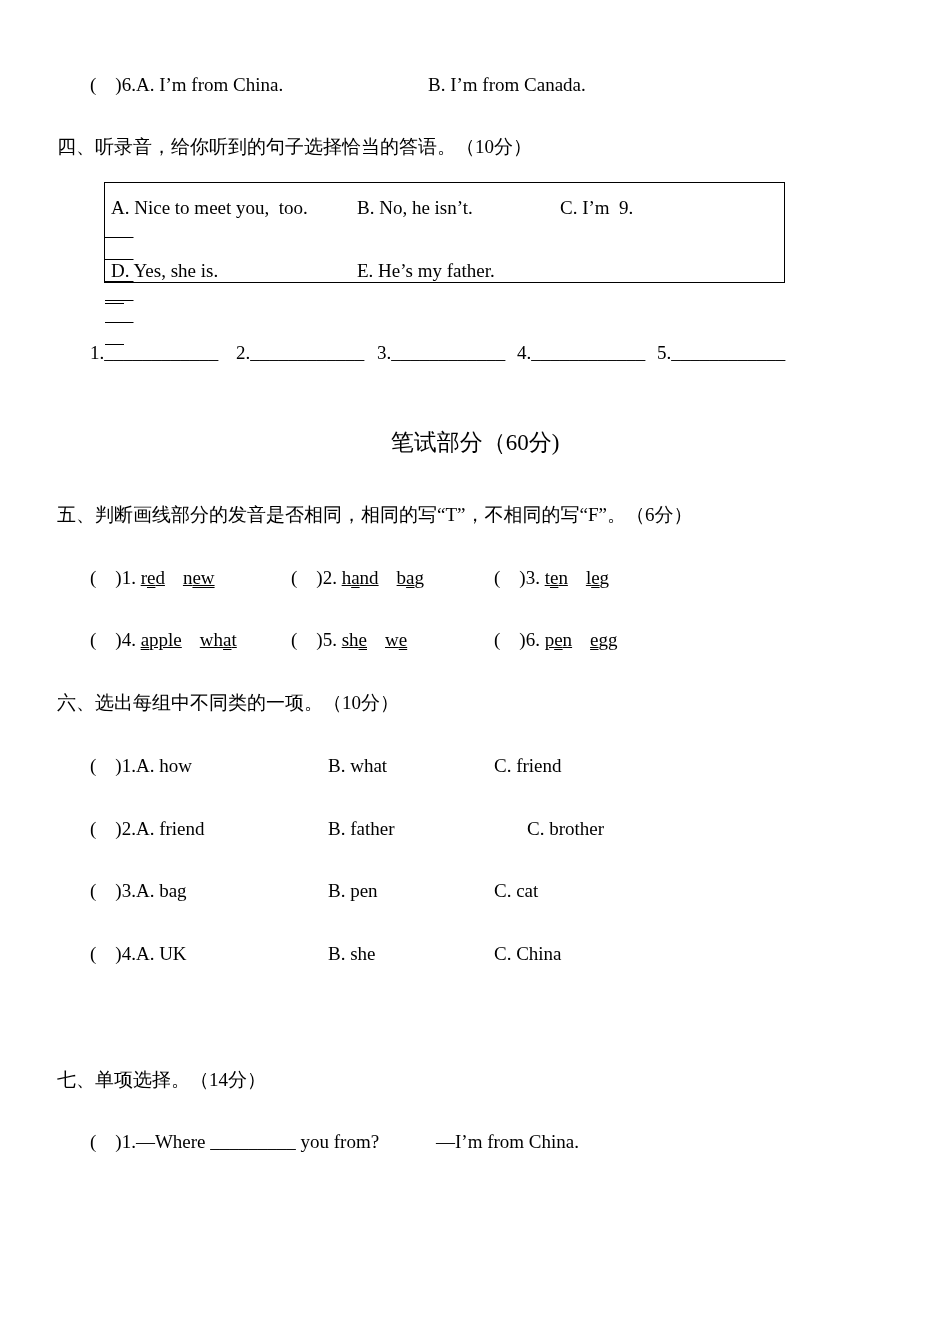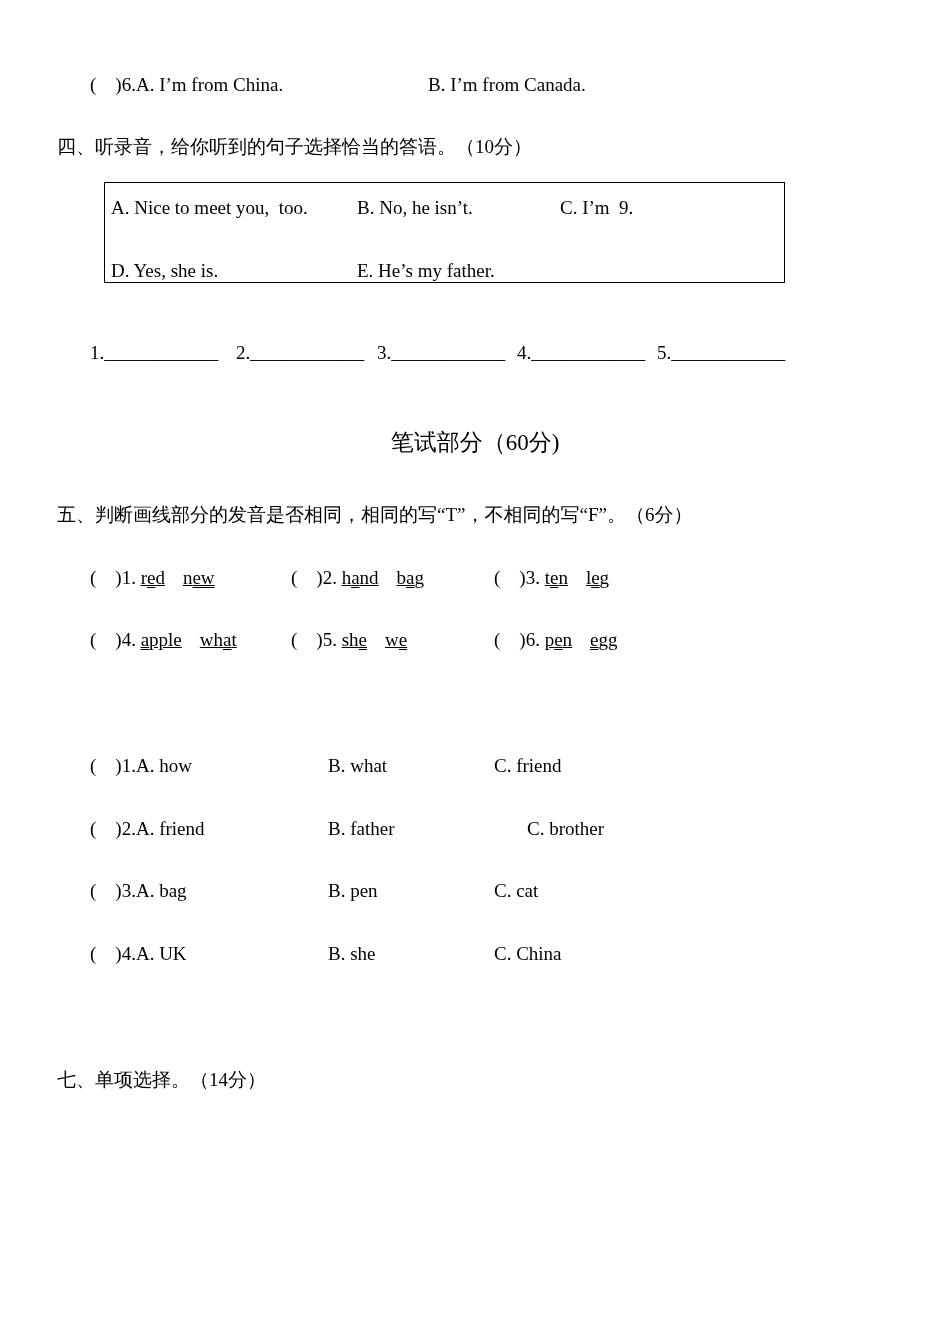--- a/index.html
+++ b/index.html
@@ -19,21 +19,21 @@
   .word { display:inline-block; white-space:pre;text-decoration:underline; }
   .word + .word { margin-left:18px; }
   .heading { text-align:center; font-weight:normal; font-size:23px; }
   .section-title { left:57px; width:860px; }
   .options-box {
     position:absolute;
     left:104px; top:182px;
     width:679px; height:99px;
     border:1px solid #000000;
   }
-  .box-line { position:absolute; left:0; width:679px; white-space:pre; }
+  .box-line { position:absolute; left:0; width:679px; white-space:pre;text-decoration:underline; }
 </style>
 </head>
 <body>
 
 <div class="page">
 
   <div class="line" style="top:72px">
     <span class="cell" style="left:90px">(    )6.A. I’m from China.</span>
     <span class="cell" style="left:428px">B. I’m from Canada.</span>
   </div>
@@ -69,20 +69,21 @@
     <span class="cell" style="left:291px"><span>(    )2. </span><span class="word"><span>h</span><span class="u">a</span><span>nd</span></span><span class="word"><span>b</span><span class="u">a</span><span>g</span></span></span>
     <span class="cell" style="left:494px"><span>(    )3. </span><span class="word"><span>t</span><span class="u">e</span><span>n</span></span><span class="word"><span>l</span><span class="u">e</span><span>g</span></span></span>
   </div>
 
   <div class="line" style="top:627px">
     <span class="cell" style="left:90px"><span>(    )4. </span><span class="word"><span></span><span class="u">a</span><span>pple</span></span><span class="word"><span>wh</span><span class="u">a</span><span>t</span></span></span>
     <span class="cell" style="left:291px"><span>(    )5. </span><span class="word"><span>sh</span><span class="u">e</span><span></span></span><span class="word"><span>w</span><span class="u">e</span><span></span></span></span>
     <span class="cell" style="left:494px"><span>(    )6. </span><span class="word"><span>p</span><span class="u">e</span><span>n</span></span><span class="word"><span></span><span class="u">e</span><span>gg</span></span></span>
   </div>
 
+  <div class="line section-title" style="top:690px">六、选出每组中不同类的一项。（10分）</div>
 
   <div class="line" style="top:753px">
     <span class="cell" style="left:90px">(    )1.A. how</span>
     <span class="cell" style="left:328px">B. what</span>
     <span class="cell" style="left:494px">C. friend</span>
   </div>
   <div class="line" style="top:816px">
     <span class="cell" style="left:90px">(    )2.A. friend</span>
     <span class="cell" style="left:328px">B. father</span>
     <span class="cell" style="left:527px">C. brother</span>
@@ -93,14 +94,18 @@
     <span class="cell" style="left:494px">C. cat</span>
   </div>
   <div class="line" style="top:941px">
     <span class="cell" style="left:90px">(    )4.A. UK</span>
     <span class="cell" style="left:328px">B. she</span>
     <span class="cell" style="left:494px">C. China</span>
   </div>
 
   <div class="line section-title" style="top:1067px">七、单项选择。（14分）</div>
 
+  <div class="line" style="top:1129px">
+    <span class="cell" style="left:90px">(    )1.—Where _________ you from?</span>
+    <span class="cell" style="left:436px">—I’m from China.</span>
+  </div>
 
 </div>
 
 </body></html>

